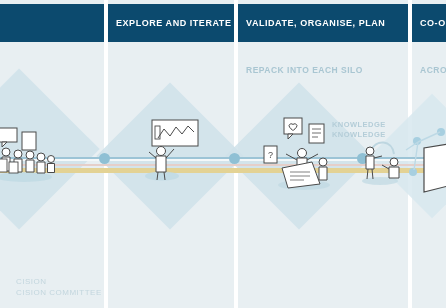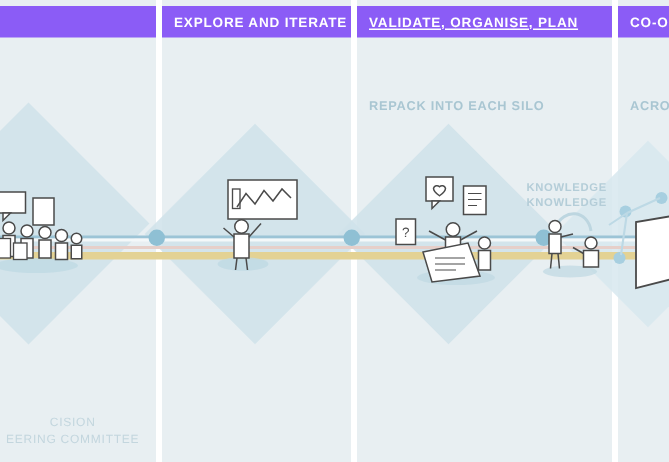--- a/index.html
+++ b/index.html
@@ -10,22 +10,22 @@
     position:relative;
   }
   #stage{position:absolute;inset:0;width:446px;height:308px;overflow:hidden;background:#eef3f5;}
 
   
   .col-bg{position:absolute;top:0;bottom:0;background:#e8eff2;}
   .col-gap{position:absolute;top:0;bottom:0;background:#ffffff;width:4px;}
 
   
   .hdr{
-    position:absolute;top:4px;height:21px;
-    background:#8b5cf6;color:#ffffff;
+    position:absolute;top:4px;height:38px;
+    background:#0c4a6e;color:#ffffff;
     font-size:9px;font-weight:bold;letter-spacing:.55px;
     display:flex;align-items:center;padding-left:8px;
     box-sizing:border-box;white-space:nowrap;overflow:hidden;
   }
   .subhdr{
     position:absolute;top:31px;height:16px;
     color:#a9c6d2;font-size:8.5px;font-weight:bold;letter-spacing:.5px;
     display:flex;align-items:center;padding-left:8px;
     box-sizing:border-box;white-space:nowrap;overflow:hidden;margin-top:31px;
   }
@@ -47,23 +47,23 @@
   .tl-gold{height:5px;background:#e3d294;}
 
   .node{
     position:absolute;width:11px;height:11px;border-radius:50%;
     background:#8fc0d4;
   }
   .node.sm{width:8px;height:8px;background:#a7cfe0;}
 
   
   .foot{
-    position:absolute;left:4px;bottom:10px;
+    position:absolute;left:16px;bottom:10px;
     color:#c3d6de;font-size:8px;font-weight:normal;letter-spacing:.5px;
-    line-height:11px;white-space:nowrap;text-align:center;
+    line-height:11px;white-space:nowrap;
   }
   .kt-label{
     position:absolute;
     color:#b4cdd8;font-size:7.5px;font-weight:bold;letter-spacing:.45px;
     line-height:9.5px;white-space:nowrap;
   }
   .fig{position:absolute;}
 </style>
 </head>
 <body>
@@ -86,21 +86,21 @@
   <div class="diamond" style="left:247px;top:104px;width:104px;height:104px;"></div>
 
   <div class="diamond soft" style="left:388px;top:112px;width:88px;height:88px;"></div>
 
   <div class="hdr" style="left:0px;width:104px;">
       <span></span>
     </div>
   <div class="hdr" style="left:108px;width:126px;">
       <span>EXPLORE AND ITERATE</span>
     </div>
-  <div class="hdr" style="left:238px;width:170px;text-decoration:underline;">
+  <div class="hdr" style="left:238px;width:170px;">
       <span>VALIDATE, ORGANISE, PLAN</span>
     </div>
   <div class="hdr" style="left:412px;width:34px;">
       <span>CO-OR</span>
     </div>
 
   <div class="subhdr" style="left:238px;width:170px;">
       <span>REPACK INTO EACH SILO</span>
     </div>
   <div class="subhdr" style="left:412px;width:34px;">
@@ -181,21 +181,21 @@
     <g fill="#fff" stroke="#4a4a4a" stroke-width="1">
       <path d="M20 58 L50 52 L58 74 L26 78 Z"></path>
       <path d="M28 62 h20 M28 66 h20 M28 70 h14" stroke-width=".7"></path>
     </g>
     <g fill="#fff" stroke="#4a4a4a" stroke-width="1">
       <circle cx="61" cy="52" r="4"></circle>
         <path d="M57 57 h8 v13 h-8 z"></path>
     </g>
   </svg>
 
-  <div class="kt-label" style="left:351px;top:120px;">
+  <div class="kt-label" style="left:332px;top:120px;">
     <div>KNOWLEDGE</div>
     <div>KNOWLEDGE</div>
   </div>
 
   <svg class="fig" style="left:358px;top:134px;" width="48" height="52" viewBox="0 0 48 52">
     <ellipse cx="22" cy="47" rx="18" ry="4" fill="#bfd9e3" opacity=".7"></ellipse>
     <path d="M12 18 C18 4 34 6 36 20" fill="none" stroke="#bdd6e0" stroke-width="2"></path>
     <g fill="#fff" stroke="#4a4a4a" stroke-width="1">
       <circle cx="12" cy="17" r="4"></circle>
       <path d="M8 22 h8 v13 h-8 z"></path>
@@ -214,16 +214,16 @@
     <path d="M6 6 L6 50 L30 44 L30 2 Z" fill="#fff" stroke="#4a4a4a" stroke-width="1.2"></path>
     <path d="M30 2 L38 6 L38 48 L30 44 Z" fill="#fff" stroke="#4a4a4a" stroke-width="1.2"></path>
   </svg>
 
   <svg class="fig" style="left:404px;top:124px;" width="44" height="54" viewBox="0 0 44 54">
     <path d="M14 18 L2 26 M14 18 L36 8 M14 18 L10 46" stroke="#bdd9e5" stroke-width="1.4" fill="none"></path>
   </svg>
 
   <div class="foot">
     <div>CISION</div>
-    <div>EERING COMMITTEE</div>
+    <div>CISION COMMITTEE</div>
   </div>
 
 </div>
 
 </body></html>

